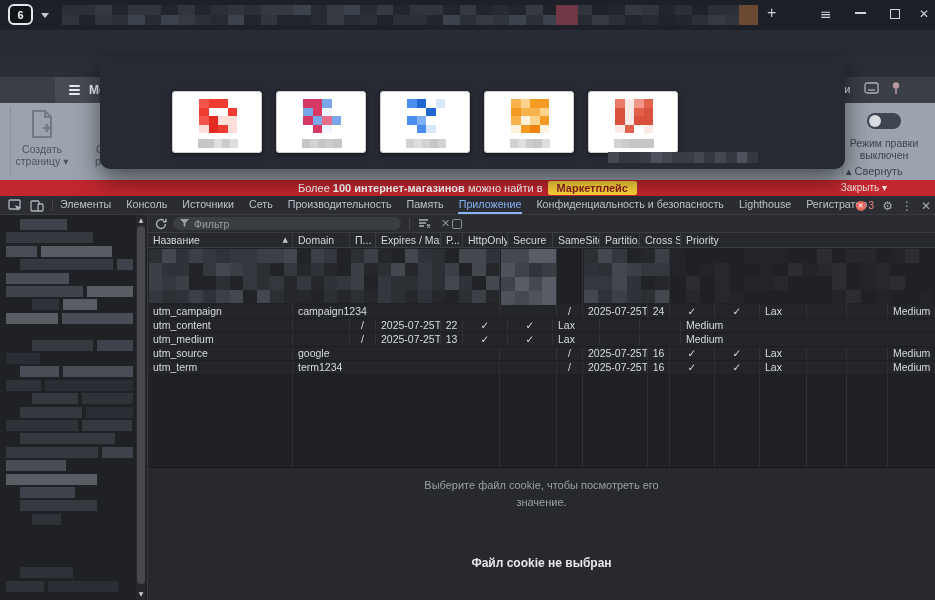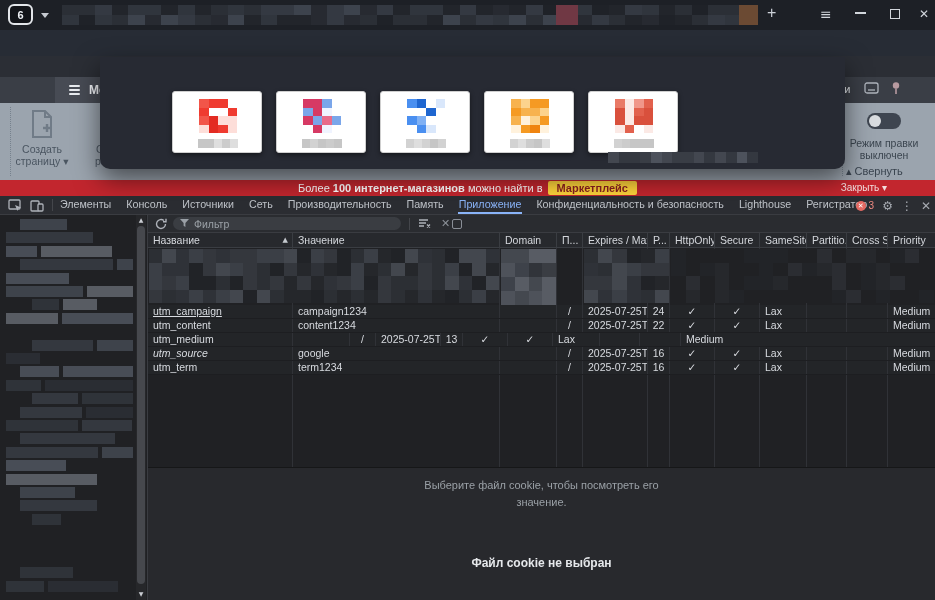--- a/index.html
+++ b/index.html
@@ -642,21 +642,20 @@
             <path d="M1 2h9M1 5h7M1 8h5" stroke="#aeb2b9" stroke-width="1.3"></path>
             <path d="M9 6.5l3 3M12 6.5l-3 3" stroke="#aeb2b9" stroke-width="1.3"></path>
           </svg>
       </span>
       <span style="margin-left:10px;color:#8b9097;font-size:11px;font-family:'DejaVu Sans',sans-serif">✕</span>
       <input type="checkbox" id="onlyprob" style="">
     </div>
 
     <div id="theader">
         <div class="hc" style="width: 145px; flex: 0 0 145px;">Название<span id="sortarr">▲</span></div>
-        <div class="hc" style="width: 207px; flex: 0 0 207px;">Значение</div>
         <div class="hc" style="width: 57px; flex: 0 0 57px;">Domain</div>
         <div class="hc" style="width: 26px; flex: 0 0 26px;">П...</div>
         <div class="hc" style="width: 65px; flex: 0 0 65px;">Expires / Max-...</div>
         <div class="hc" style="width: 22px; flex: 0 0 22px;">Р...</div>
         <div class="hc" style="width: 45px; flex: 0 0 45px;">HttpOnly</div>
         <div class="hc" style="width: 45px; flex: 0 0 45px;">Secure</div>
         <div class="hc" style="width: 47px; flex: 0 0 47px;">SameSite</div>
         <div class="hc" style="width: 40px; flex: 0 0 40px;">Partitio...</div>
         <div class="hc" style="width: 41px; flex: 0 0 41px;">Cross Site</div>
         <div class="hc" style="width: 47px; flex: 0 0 47px;">Priority</div>
@@ -916,36 +915,35 @@
         <i style="background: rgb(58, 61, 67);"></i>
         <i style="background: rgb(78, 82, 90);"></i>
         <i style="background: rgb(78, 82, 90);"></i>
         <i style="background: rgb(58, 61, 67);"></i>
         <i style="background: rgb(78, 82, 90);"></i>
         <i style="background: rgb(78, 82, 90);"></i>
       </div>
 
     <div id="trows">
         <div class="trow">
-          <div class="tc" style="flex: 0 0 145px; width: 145px; text-decoration: underline;">utm_campaign</div>
+          <div class="tc" style="flex: 0 0 145px; width: 145px;">utm_campaign</div>
           <div class="tc" style="flex: 0 0 207px; width: 207px;">campaign1234</div>
           <div class="tc" style="flex: 0 0 57px; width: 57px;"></div>
           <div class="tc center" style="flex: 0 0 26px; width: 26px;">/</div>
           <div class="tc" style="flex: 0 0 65px; width: 65px;">2025-07-25T0…</div>
           <div class="tc center" style="flex: 0 0 22px; width: 22px;">24</div>
           <div class="tc center" style="flex: 0 0 45px; width: 45px;">✓</div>
           <div class="tc center" style="flex: 0 0 45px; width: 45px;">✓</div>
           <div class="tc" style="flex: 0 0 47px; width: 47px;">Lax</div>
           <div class="tc" style="flex: 0 0 40px; width: 40px;"></div>
           <div class="tc" style="flex: 0 0 41px; width: 41px;"></div>
           <div class="tc" style="flex: 0 0 47px; width: 47px;">Medium</div>
         </div>
         <div class="trow">
           <div class="tc" style="flex: 0 0 145px; width: 145px;">utm_content</div>
-          <div class="tc" style="flex: 0 0 207px; width: 207px;">content1234</div>
           <div class="tc" style="flex: 0 0 57px; width: 57px;"></div>
           <div class="tc center" style="flex: 0 0 26px; width: 26px;">/</div>
           <div class="tc" style="flex: 0 0 65px; width: 65px;">2025-07-25T0…</div>
           <div class="tc center" style="flex: 0 0 22px; width: 22px;">22</div>
           <div class="tc center" style="flex: 0 0 45px; width: 45px;">✓</div>
           <div class="tc center" style="flex: 0 0 45px; width: 45px;">✓</div>
           <div class="tc" style="flex: 0 0 47px; width: 47px;">Lax</div>
           <div class="tc" style="flex: 0 0 40px; width: 40px;"></div>
           <div class="tc" style="flex: 0 0 41px; width: 41px;"></div>
           <div class="tc" style="flex: 0 0 47px; width: 47px;">Medium</div>
@@ -957,21 +955,21 @@
           <div class="tc" style="flex: 0 0 65px; width: 65px;">2025-07-25T0…</div>
           <div class="tc center" style="flex: 0 0 22px; width: 22px;">13</div>
           <div class="tc center" style="flex: 0 0 45px; width: 45px;">✓</div>
           <div class="tc center" style="flex: 0 0 45px; width: 45px;">✓</div>
           <div class="tc" style="flex: 0 0 47px; width: 47px;">Lax</div>
           <div class="tc" style="flex: 0 0 40px; width: 40px;"></div>
           <div class="tc" style="flex: 0 0 41px; width: 41px;"></div>
           <div class="tc" style="flex: 0 0 47px; width: 47px;">Medium</div>
         </div>
         <div class="trow">
-          <div class="tc" style="flex: 0 0 145px; width: 145px; font-style: italic;">utm_source</div>
+          <div class="tc" style="flex: 0 0 145px; width: 145px;">utm_source</div>
           <div class="tc" style="flex: 0 0 207px; width: 207px;">google</div>
           <div class="tc" style="flex: 0 0 57px; width: 57px;"></div>
           <div class="tc center" style="flex: 0 0 26px; width: 26px;">/</div>
           <div class="tc" style="flex: 0 0 65px; width: 65px;">2025-07-25T0…</div>
           <div class="tc center" style="flex: 0 0 22px; width: 22px;">16</div>
           <div class="tc center" style="flex: 0 0 45px; width: 45px;">✓</div>
           <div class="tc center" style="flex: 0 0 45px; width: 45px;">✓</div>
           <div class="tc" style="flex: 0 0 47px; width: 47px;">Lax</div>
           <div class="tc" style="flex: 0 0 40px; width: 40px;"></div>
           <div class="tc" style="flex: 0 0 41px; width: 41px;"></div>

